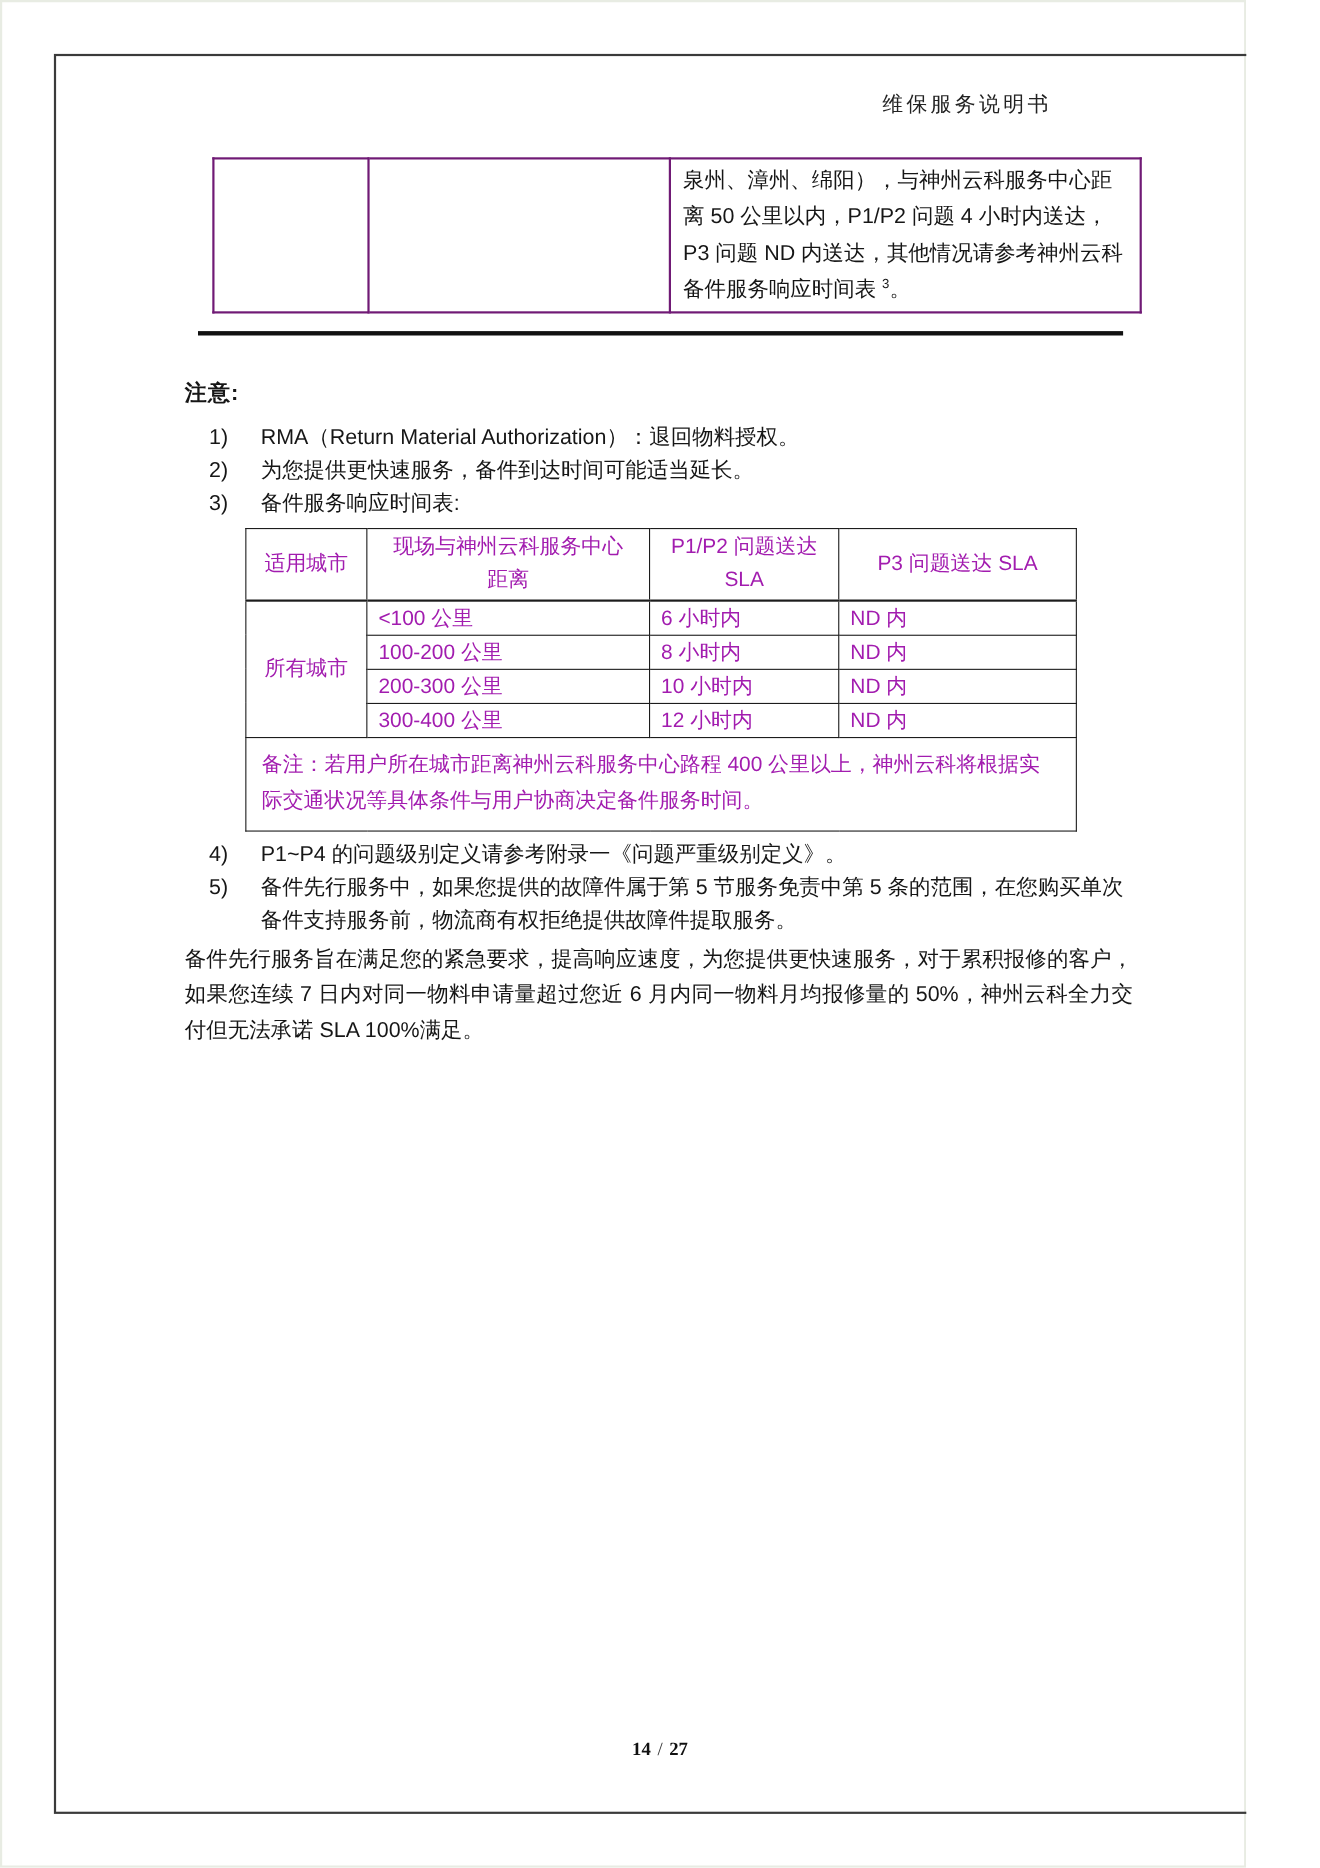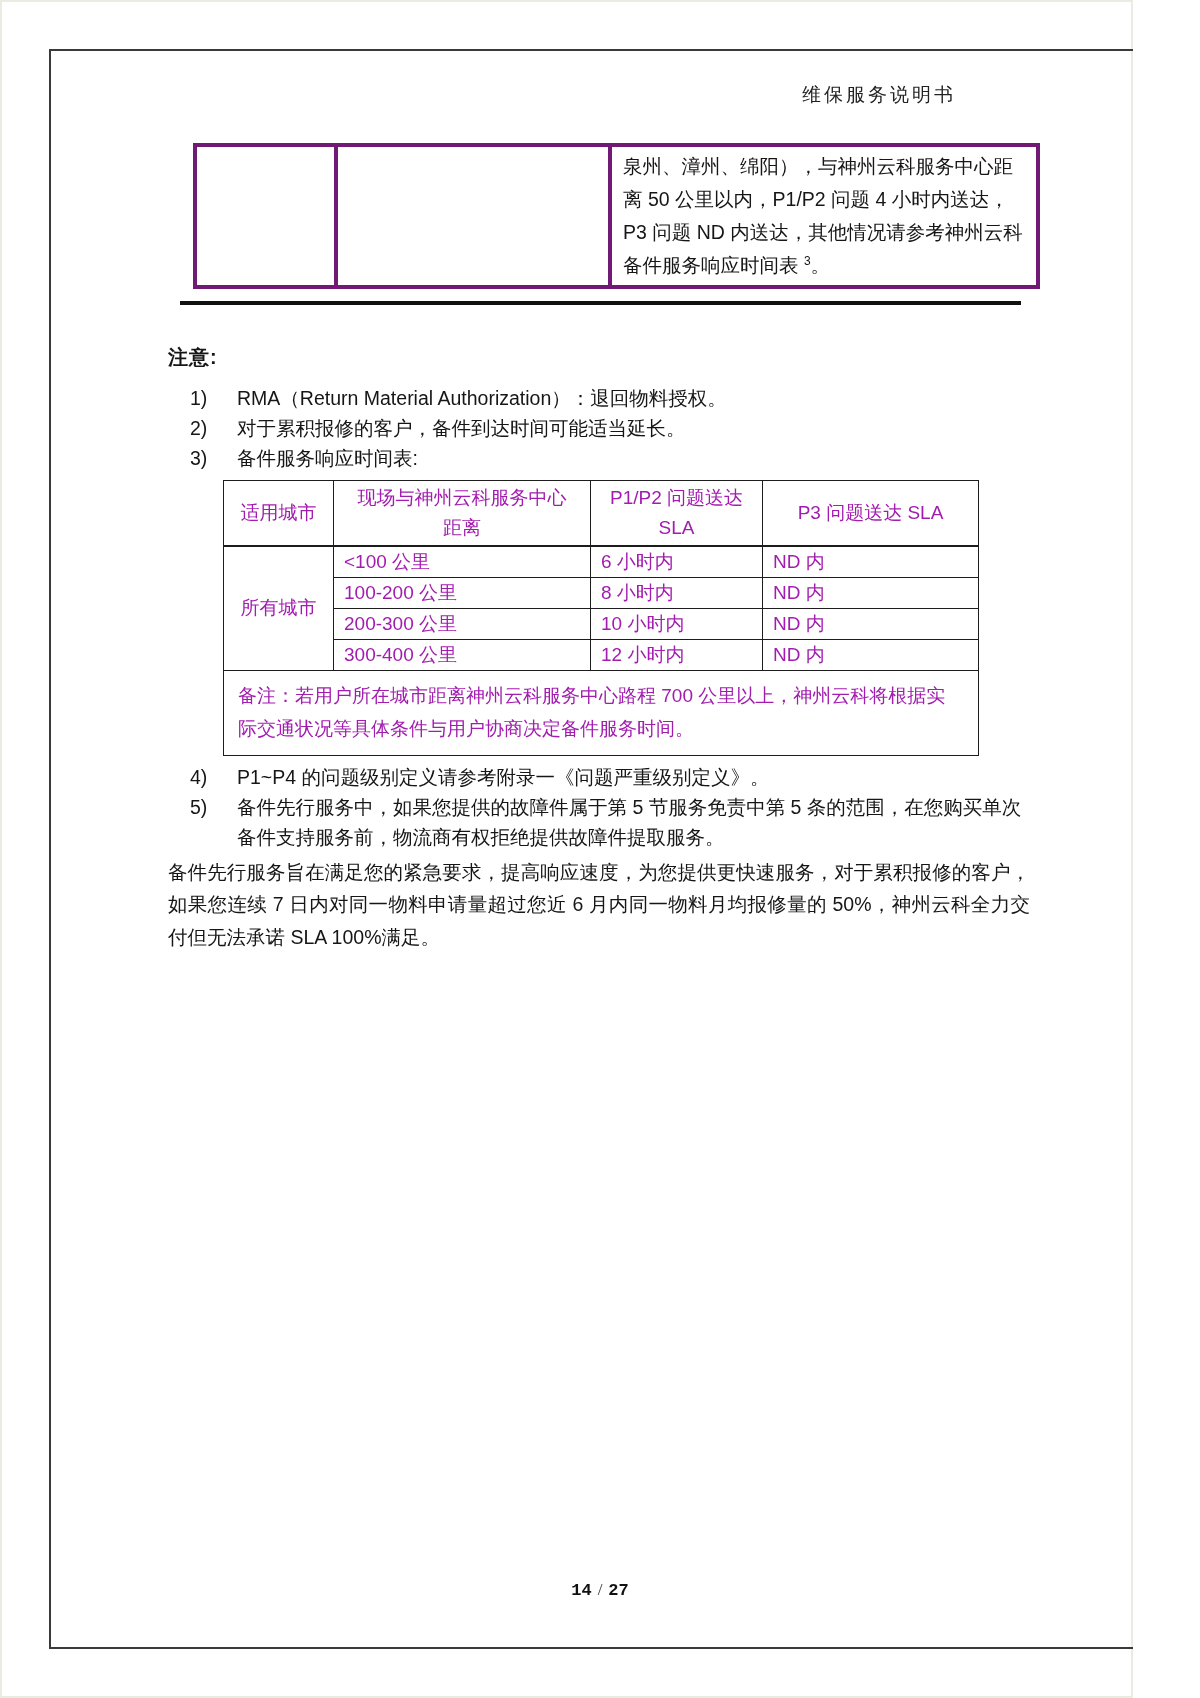--- a/index.html
+++ b/index.html
@@ -33,21 +33,21 @@
 
   
   table.frag {
     position: absolute;
     left: 193px; top: 143px;
     width: 843px;
     border-collapse: collapse;
     table-layout: fixed;
   }
   table.frag td {
-    border: 4px solid #701a75;
+    border: 2px solid #701a75;
     vertical-align: top;
     height: 138px;
   }
   table.frag td.fc3 {
     padding: 3px 8px 3px 11px;
     font-size: 19.5px;
     line-height: 33px;
     color: #161616;
   }
   table.frag sup { font-size: 12px; vertical-align: super; line-height: 0; }
@@ -125,21 +125,21 @@
 
   .footer {
     position: absolute;
     left: 0; top: 1580px;
     width: 1200px;
     text-align: center;
     font-family: "Liberation Serif", "DejaVu Serif", serif;
     font-size: 17px;
     color: #111;
   }
-  .footer .pg { font-weight: 700; font-family: Liberation Mono, monospace; }
+  .footer .pg { font-weight: 700; }
   .footer .sep { font-weight: 400; padding: 0 6px; color: #333; }
 </style>
 </head>
 <body>
 
 <div class="canvas">
 
   <div class="frame"></div>
 
   <div class="header-title">维保服务说明书</div>
@@ -164,21 +164,21 @@
   <div class="content">
 
     <div class="notes-title">注意:</div>
 
     <div class="li">
       <span class="num">1)</span>
       <span class="litext">RMA（Return Material Authorization）：退回物料授权。</span>
     </div>
     <div class="li">
       <span class="num">2)</span>
-      <span class="litext">对于累积报修的客户，备件到达时间可能适当延长。</span>
+      <span class="litext">为您提供更快速服务，备件到达时间可能适当延长。</span>
     </div>
     <div class="li">
       <span class="num">3)</span>
       <span class="litext">备件服务响应时间表:</span>
     </div>
 
     <table class="sla">
       <colgroup>
         <col style="width:110px">
           <col style="width:257px">
@@ -209,21 +209,21 @@
           <td class="cell">200-300 公里</td>
           <td class="cell">10 小时内</td>
           <td class="cell">ND 内</td>
         </tr>
         <tr>
           <td class="cell">300-400 公里</td>
           <td class="cell">12 小时内</td>
           <td class="cell">ND 内</td>
         </tr>
         <tr>
-          <td class="remark" colspan="4">备注：若用户所在城市距离神州云科服务中心路程 700 公里以上，神州云科将根据实际交通状况等具体条件与用户协商决定备件服务时间。</td>
+          <td class="remark" colspan="4">备注：若用户所在城市距离神州云科服务中心路程 400 公里以上，神州云科将根据实际交通状况等具体条件与用户协商决定备件服务时间。</td>
         </tr>
       </tbody>
     </table>
 
     <div class="li">
       <span class="num">4)</span>
       <span class="litext">P1~P4 的问题级别定义请参考附录一《问题严重级别定义》。</span>
     </div>
     <div class="li">
       <span class="num">5)</span>

